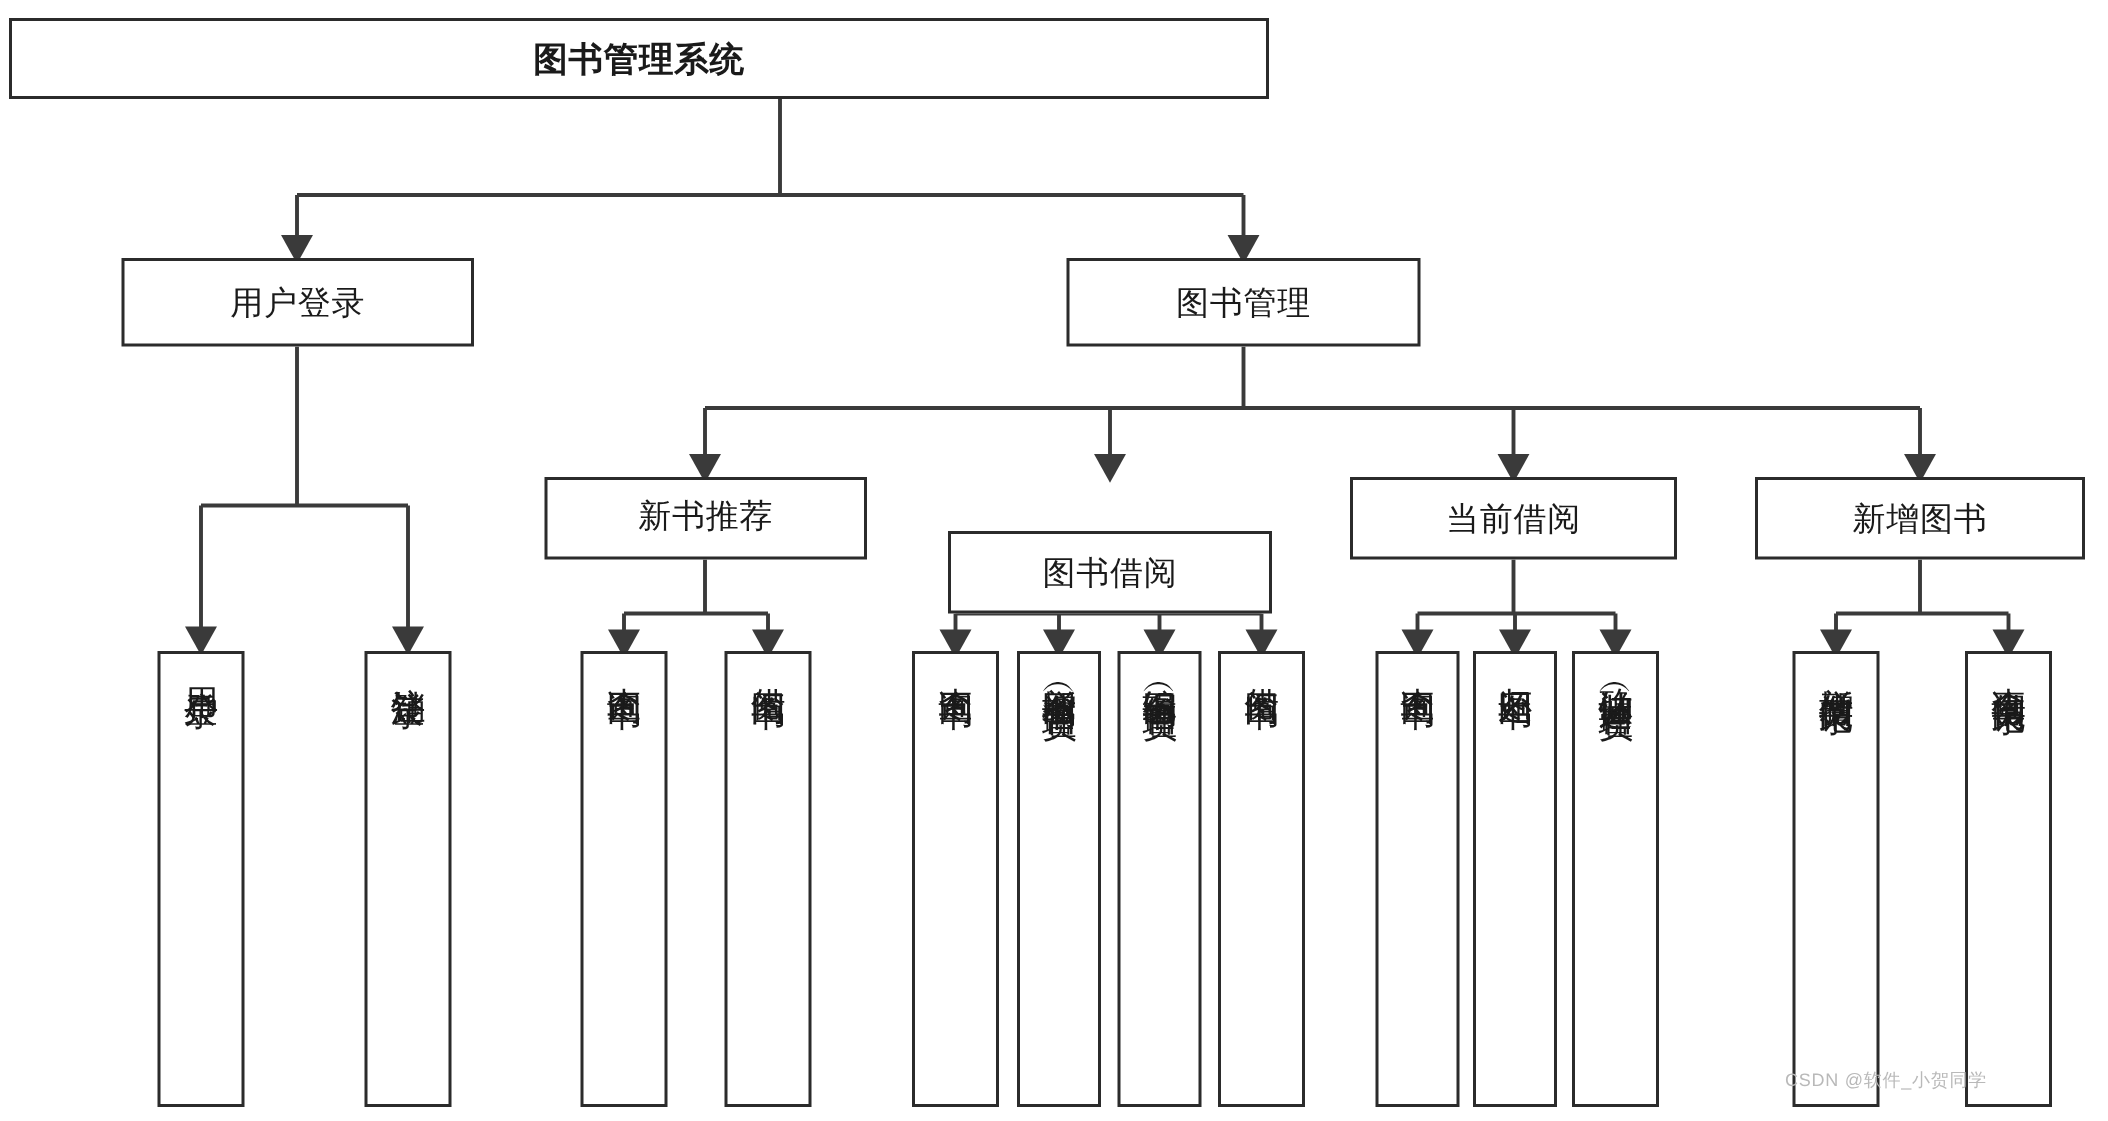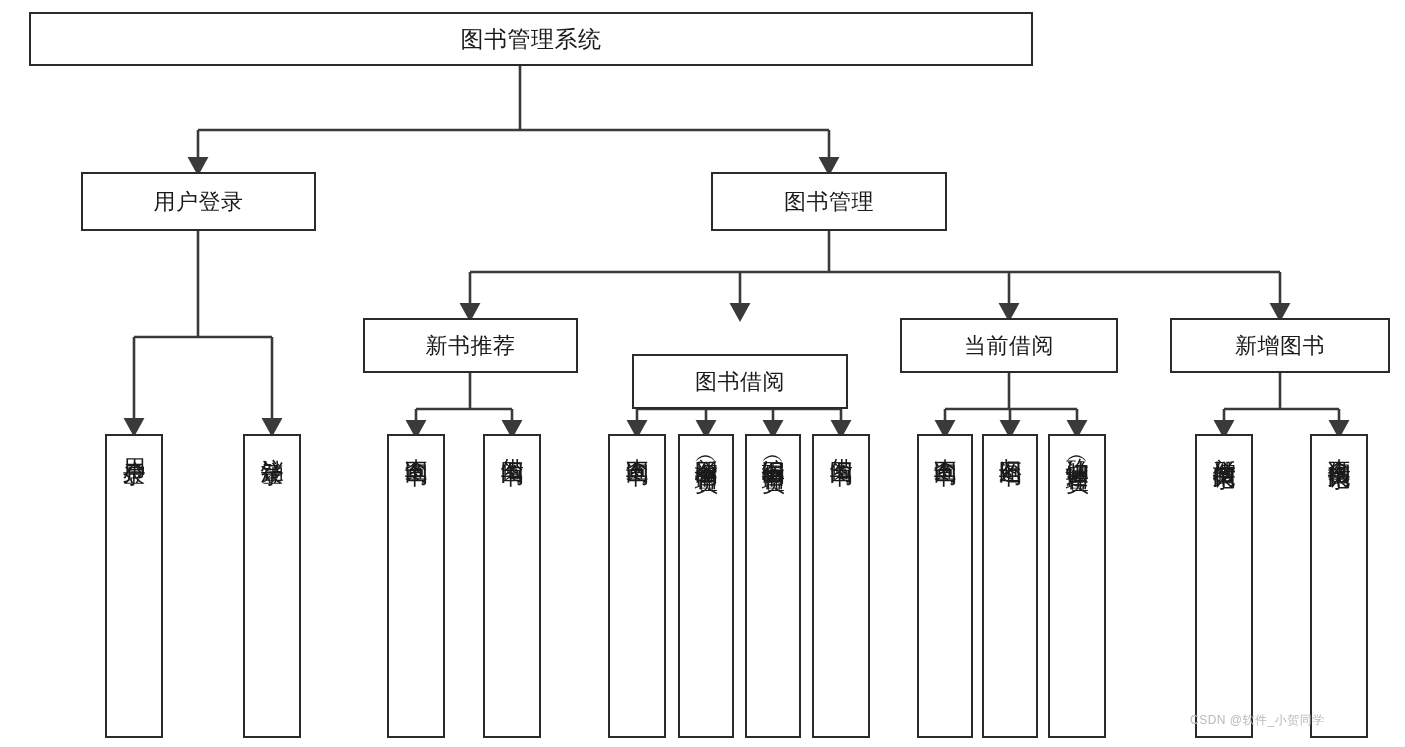--- a/index.html
+++ b/index.html
@@ -112,33 +112,33 @@
         <path d="M945,409 L945,429" marker-end="url(#arrowhead)"></path>
         <path d="M1010,409 L1010,429" marker-end="url(#arrowhead)"></path>
         <path d="M1077,409 L1077,429" marker-end="url(#arrowhead)"></path>
         <path d="M1280,373 L1280,409"></path>
         <path d="M1224,409 L1339,409"></path>
         <path d="M1224,409 L1224,429" marker-end="url(#arrowhead)"></path>
         <path d="M1339,409 L1339,429" marker-end="url(#arrowhead)"></path>
       </g>
   </svg>
 
-  <div class="node horiz" id="node-root" style="left: 29px; top: 12px; width: 1004px; height: 54px;">
+  <div class="node horiz" id="node-root" style="left: 6px; top: 12px; width: 840px; height: 54px; font-weight: bold;">
     <span class="label">图书管理系统</span>
   </div>
 
   <div class="node horiz" id="node-user_login" style="left: 81px; top: 172px; width: 235px; height: 59px;">
     <span class="label">用户登录</span>
   </div>
 
   <div class="node horiz" id="node-book_manage" style="left: 711px; top: 172px; width: 236px; height: 59px;">
     <span class="label">图书管理</span>
   </div>
 
-  <div class="node horiz" id="node-new_book_rec" style="left: 363px; top: 318px; width: 215px; height: 55px;">
+  <div class="node horiz" id="node-new_book_rec" style="left: 363px; top: 318px; width: 215px; height: 55px; font-family: Liberation Mono, monospace;">
     <span class="label">新书推荐</span>
   </div>
 
   <div class="node horiz" id="node-book_borrow" style="left: 632px; top: 318px; width: 216px; height: 55px; margin-top: 36px;">
     <span class="label">图书借阅</span>
   </div>
 
   <div class="node horiz" id="node-current_borrow" style="left: 900px; top: 318px; width: 218px; height: 55px;">
     <span class="label">当前借阅</span>
   </div>

